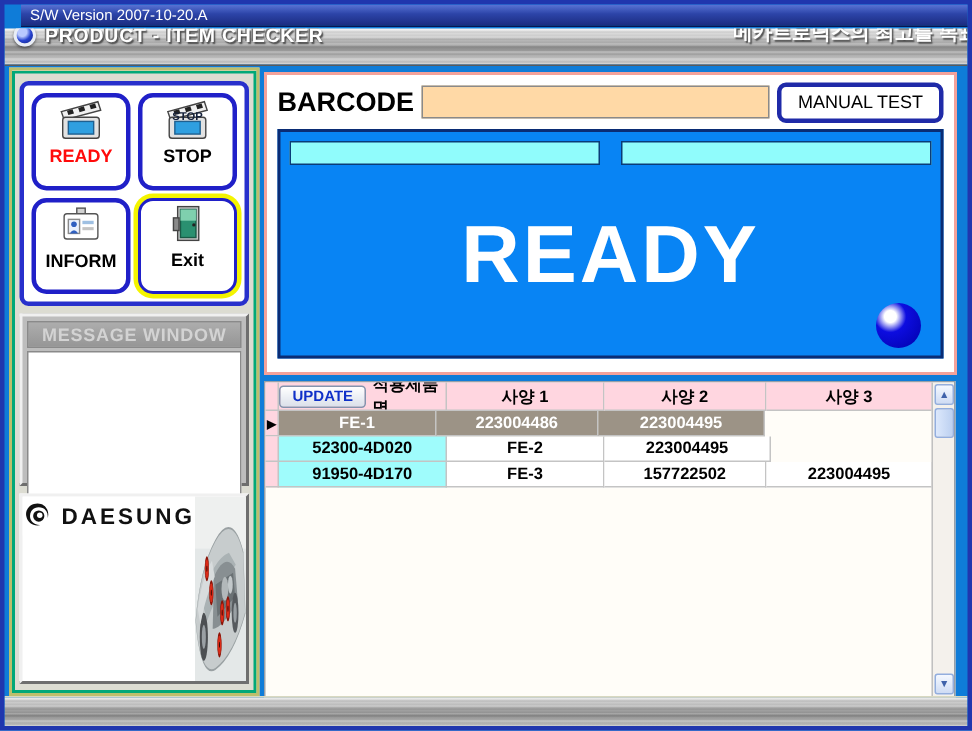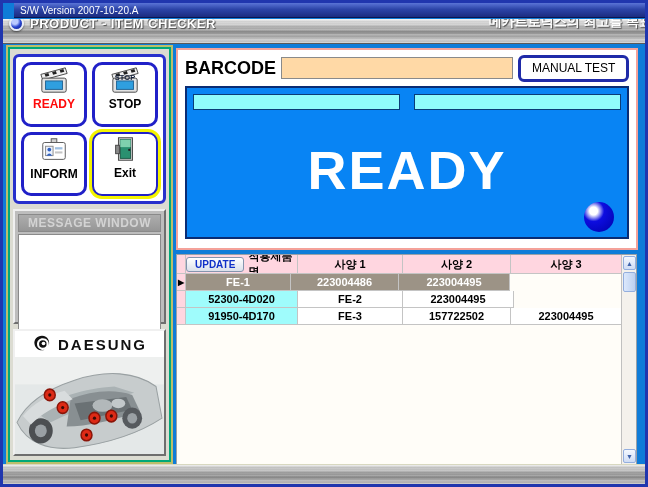--- a/index.html
+++ b/index.html
@@ -44,21 +44,21 @@
 
   .msg-panel { margin-top:5px; height:115px; background:#bdbdbd;
     border:2px solid; border-color:#f0f0f0 #6e6e6e #6e6e6e #f0f0f0; padding:3px; }
   .msg-header { height:18px; background:linear-gradient(180deg,#adadad,#969696);
     border:1px solid #8a8a8a; color:#d3d3d3; font-size:12px; font-weight:bold;
     text-align:center; line-height:17px; letter-spacing:.5px; }
   .msg-body { margin-top:2px; height:108px; background:#fff; border:1px solid #8a8a8a; }
 
   .logo-panel { margin-top:5px; flex:1; background:#fff;
     border:2px solid; border-color:#f0f0f0 #6e6e6e #6e6e6e #f0f0f0;
-    display:flex; flex-direction:column; overflow:hidden; }
+    display:flex; flex-direction:row; overflow:hidden; }
   .logo-row { height:26px; display:flex; align-items:center; justify-content:center; gap:6px; background:#fff; }
   .brand { font-size:15px; font-weight:bold; color:#111; letter-spacing:2px; }
   .car { flex:1; width:100%; display:block; }
 
   
   .right-top { position:absolute; left:173px; top:45px; width:462px; height:202px;
     background:#fff; border:2px solid #f4a29a; }
   .barcode-row { height:36px; display:flex; align-items:center; padding:0 7px; gap:5px; }
   .bc-label { font-size:18px; font-weight:bold; color:#000; }
   .bc-input { width:252px; height:22px; background:#ffd9a6; border:1px solid #8a8a8a;

